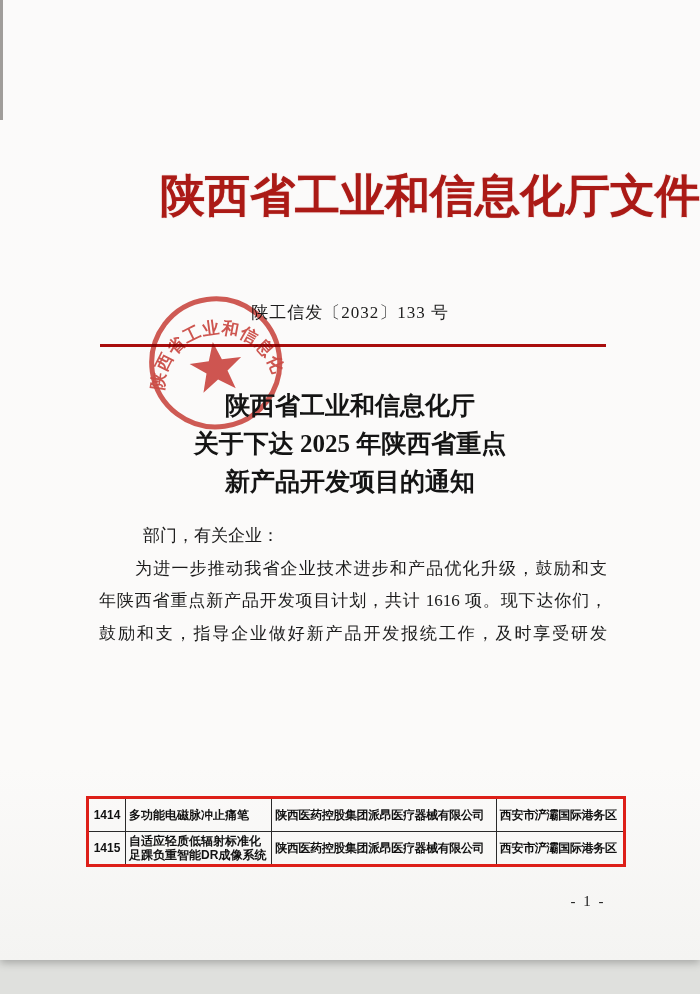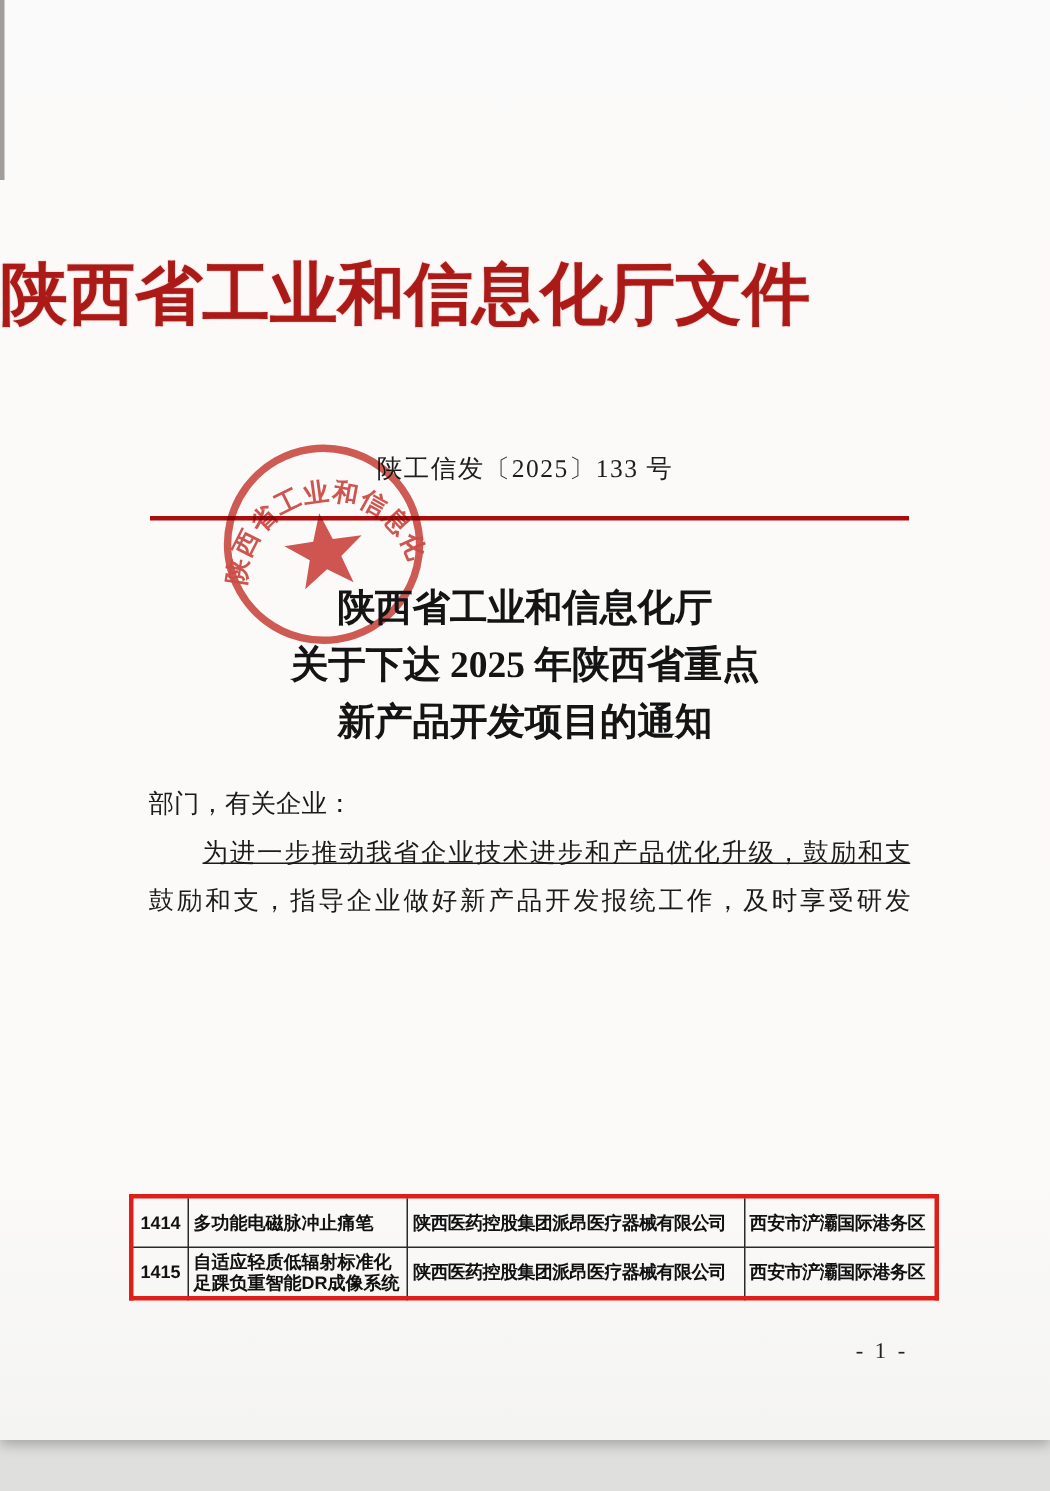--- a/index.html
+++ b/index.html
@@ -11,21 +11,21 @@
   }
   .page {
     position:absolute; left:0; top:0; width:700px; height:960px;
     background:linear-gradient(180deg,#fbfafa 0%, #fbfaf9 80%, #f4f4f2 100%);
     box-shadow:0 3px 8px rgba(0,0,0,.25);
   }
   .edge-sliver{ position:absolute; left:0; top:0; width:3px; height:120px; background:#55514d; opacity:.55; }
 
   .banner {
     position:absolute; left:0; top:166px; width:700px;
-    text-align:left; font-size:45px; font-weight:900;
+    text-align:right; font-size:45px; font-weight:900;
     color:#ab1a16; letter-spacing:0px;
     text-shadow:0 0 1px rgba(171,26,22,.6);
     white-space:nowrap;
   }
   .doc-number {
     position:absolute; left:0; top:301px; width:700px;
     text-align:center; font-size:17px; color:#1d1d1d; letter-spacing:1px;
   }
   .red-line {
     position:absolute; left:100px; top:344px; width:506px; height:3px;
@@ -45,22 +45,22 @@
 
   .body-block {
     position:absolute; left:99px; top:520px; width:508px;
     font-size:17px; color:#1b1b1b;
   }
   .bline {
     height:32.5px; line-height:32.5px;
     text-align:justify; text-align-last:justify;
     overflow:hidden; white-space:nowrap;
   }
-  .bline.part { text-align-last:left; }
-  .bline.ind { padding-left:36px;text-decoration:underline; }
+  .bline.part { text-align-last:left;margin-left:44px; }
+  .bline.ind { padding-left:36px; }
 
   .proj-table {
     position:absolute; left:86px; top:796px; width:540px;
     border-collapse:collapse; table-layout:fixed;
     font-family:"Liberation Sans","DejaVu Sans",sans-serif;
     font-size:12px; font-weight:700; color:#111;
     border:3px solid #dd1f18;
   }
   .proj-table td {
     border:1px solid #2a2a2a; height:34px;
@@ -78,21 +78,21 @@
   }
 </style>
 </head>
 <body>
 
 <div class="page">
   <div class="edge-sliver"></div>
 
   <div class="banner">陕西省工业和信息化厅文件</div>
 
-  <div class="doc-number">陕工信发〔2025〕133 号</div>
+  <div class="doc-number">陕工信发〔2032〕133 号</div>
 
   <div class="red-line"></div>
 
   <div class="seal">
     <svg width="150" height="150" viewBox="0 0 150 150">
       <defs>
         <path id="sealArc" d="M 20,100 A 56,56 0 1 1 132,100" fill="none"></path>
       </defs>
       <circle cx="76" cy="73" r="64" fill="none" stroke="#c8352e" stroke-width="5" opacity="0.92"></circle>
       <g>
@@ -106,20 +106,21 @@
 
   <div class="doc-title">
     <div>陕西省工业和信息化厅</div>
     <div>关于下达 2025 年陕西省重点</div>
     <div>新产品开发项目的通知</div>
   </div>
 
   <div class="body-block">
     <div class="bline part">部门，有关企业：</div>
     <div class="bline ind">为进一步推动我省企业技术进步和产品优化升级，鼓励和支</div>
+    <div class="bline">年陕西省重点新产品开发项目计划，共计 1616 项。现下达你们，</div>
     <div class="bline">鼓励和支，指导企业做好新产品开发报统工作，及时享受研发</div>
   </div>
 
   <table class="proj-table">
     <tbody>
       <tr>
         <td class="c-no">1414</td>
         <td class="c-prod">多功能电磁脉冲止痛笔</td>
         <td class="c-comp">陕西医药控股集团派昂医疗器械有限公司</td>
         <td class="c-dist">西安市浐灞国际港务区</td>

